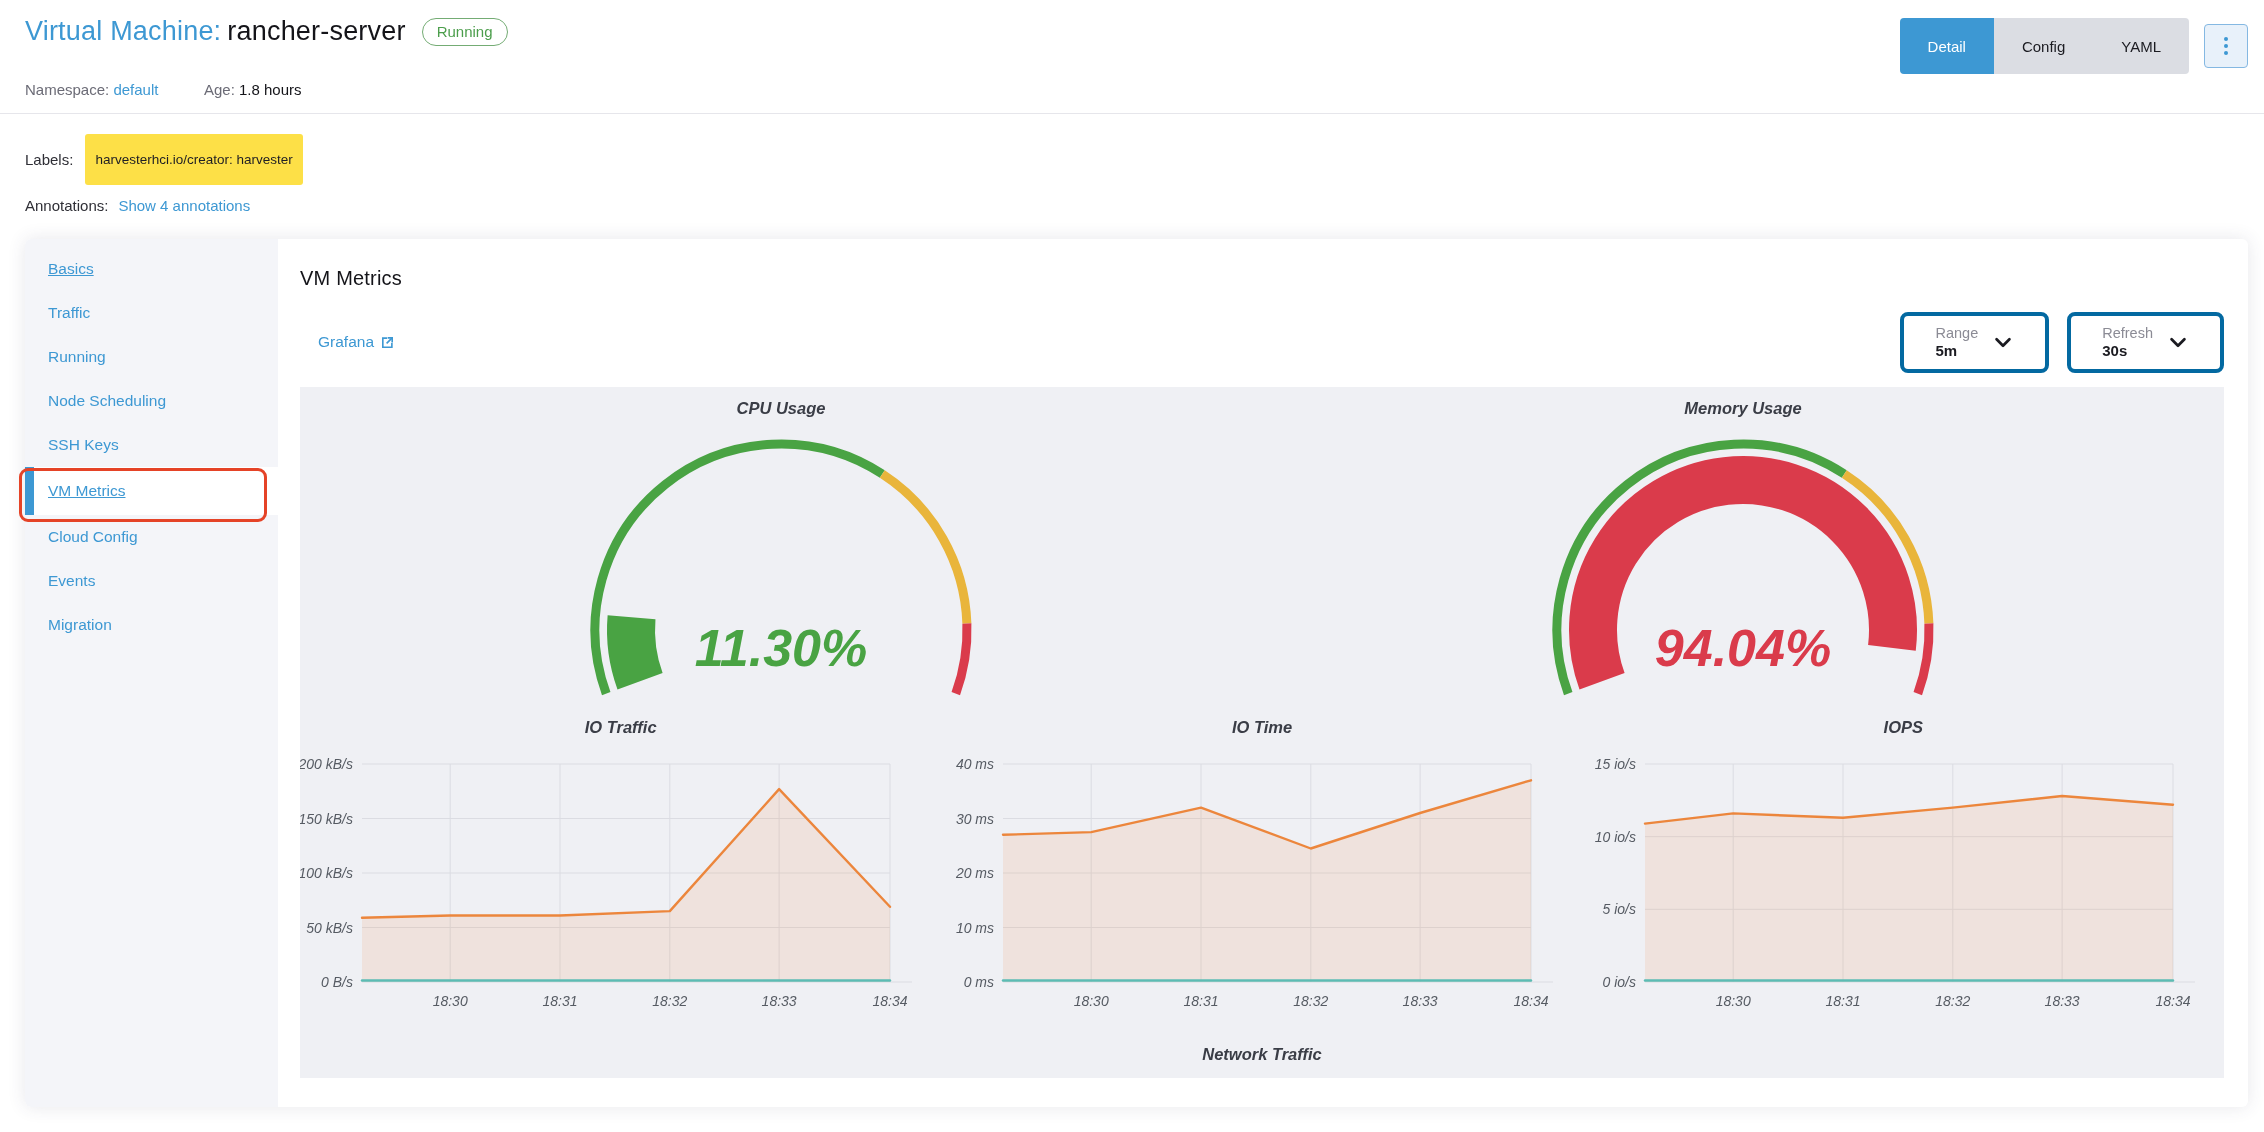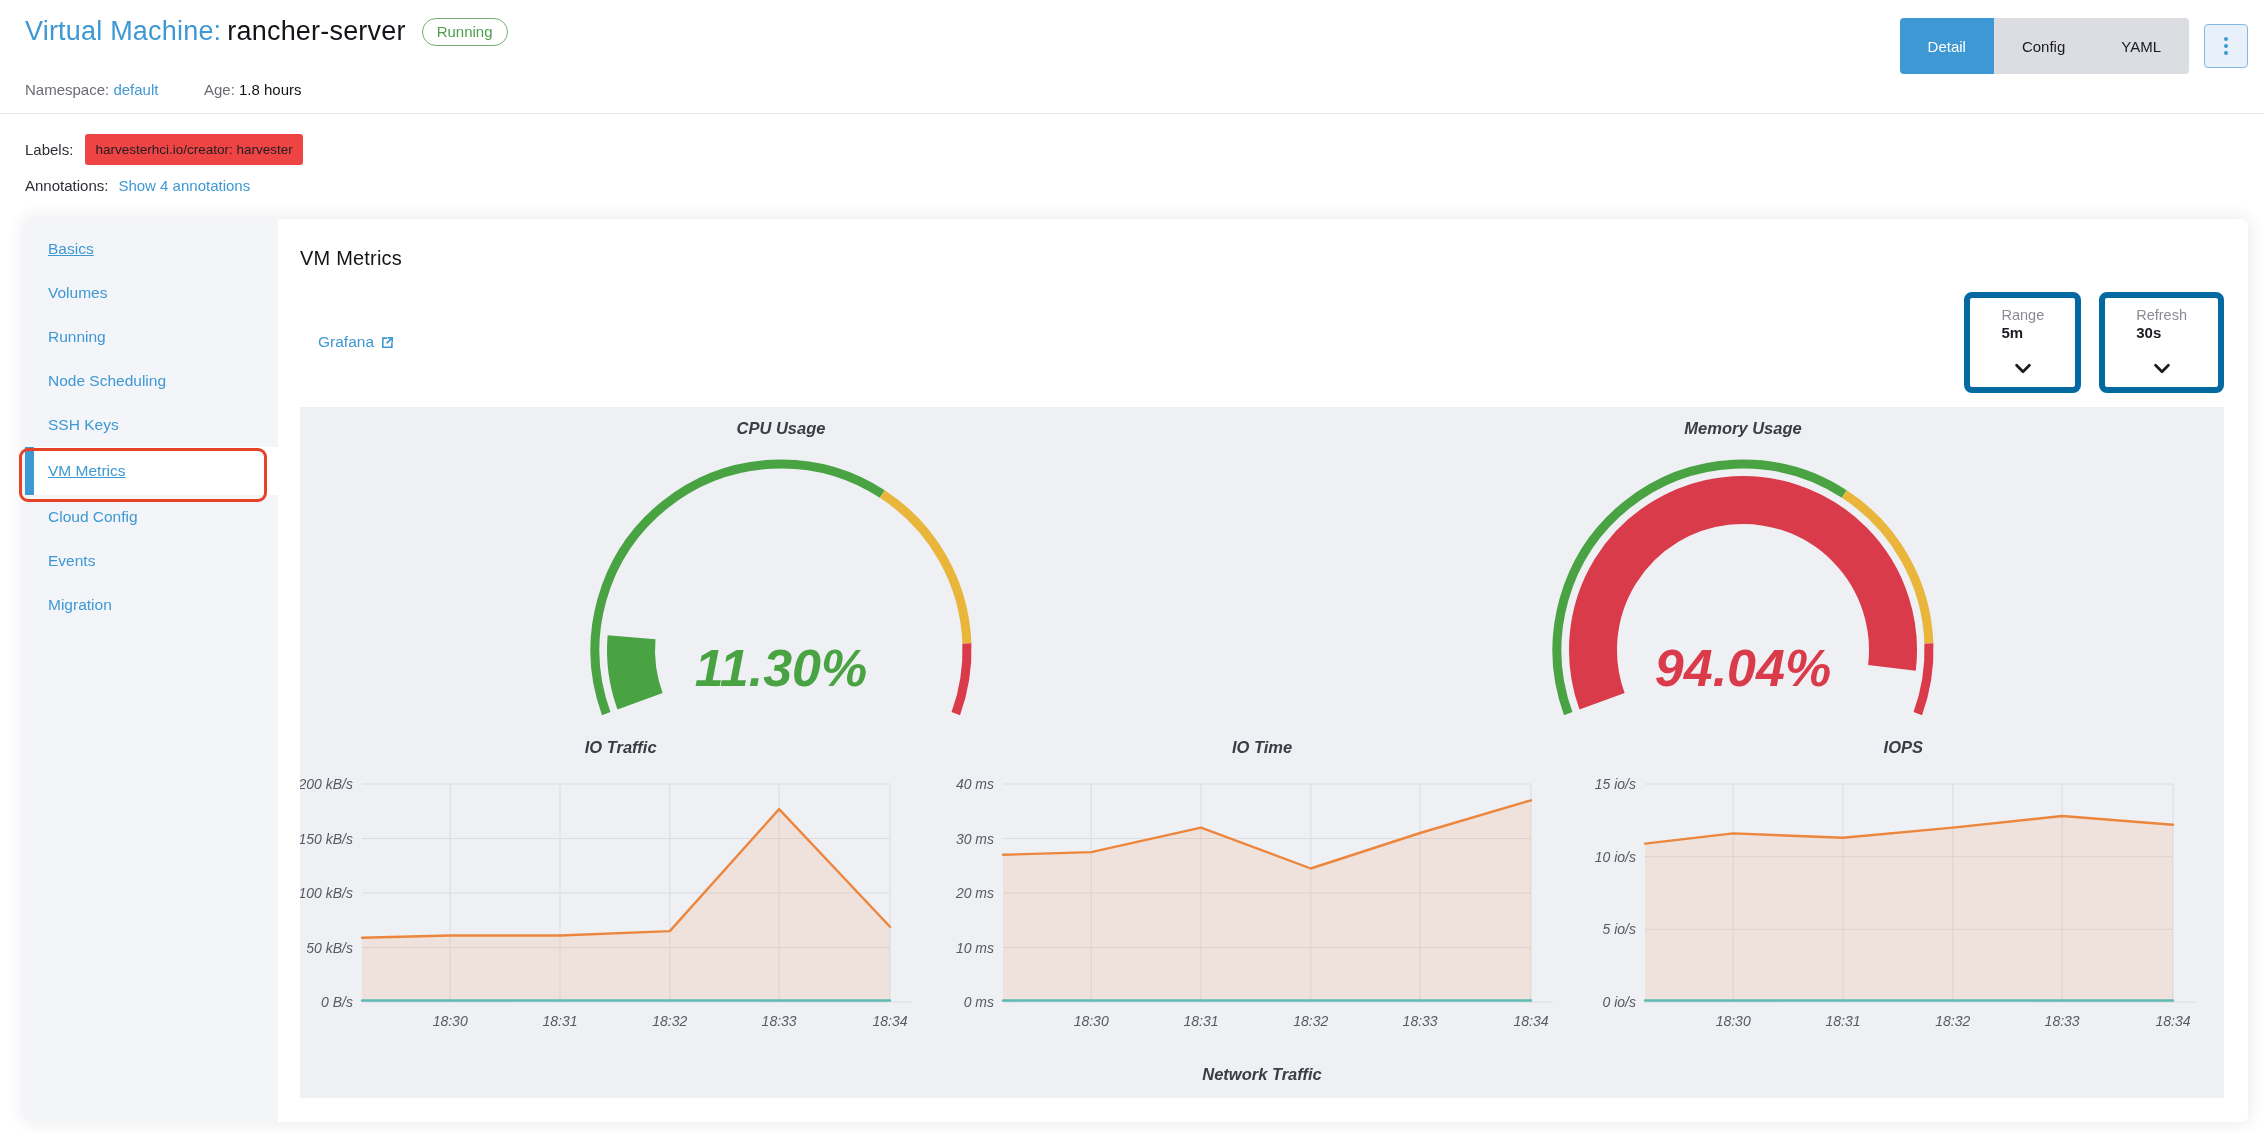--- a/index.html
+++ b/index.html
@@ -42,22 +42,22 @@
   .sub-row .lbl { color: #6B6B76; }
   .sub-row .val-dark { color: #141419; }
   .sub-row a { color: #3D98D3; }
   .sub-gap { display: inline-block; width: 38px; }
 
   .divider { margin-top: 15px; border-bottom: 1px solid #E6E6EB; }
 
   .meta { padding: 20px 25px 0; font-size: 15px; color: #2F2F36; }
   .labels-row { display: flex; align-items: center; }
   .label-pill {
-    margin-left: 12px; background: #ef4444; color: #1e1e24;
-    font-size: 13.5px; padding: 8px 10px; border-radius: 3px;
+    margin-left: 12px; background: #fde047; color: #1e1e24;
+    font-size: 13.5px; padding: 18px 10px; border-radius: 3px;
   }
   .annot-row { margin-top: 12px; display: flex; align-items: center; }
   .annot-row a { color: #3D98D3; margin-left: 10px; }
 
   
   .card {
     margin: 25px 16px 0 25px; width: 2223px;
     display: flex; background: #fff; border-radius: 6px;
     box-shadow: 0 0 18px rgba(60,60,90,0.12);
     min-height: 868px;
@@ -85,22 +85,22 @@
   .content { flex: 1; padding: 28px 24px 24px 22px; min-width: 0; }
   .content h2 { font-size: 20px; font-weight: 500; color: #141419; letter-spacing: .2px; }
 
   .toolbar-row {
     margin-top: 22px; display: flex; align-items: center; justify-content: space-between;
   }
   .grafana { display: inline-flex; align-items: center; gap: 6px; color: #3D98D3; font-size: 15.5px; margin-left: 18px; }
   .dropdowns { display: flex; gap: 18px; }
   .dd {
     display: flex; align-items: center; justify-content: space-between;
-    min-width: 112px; border: 6px solid #0369a1; border-radius: 8px;
-    background: #fff; padding: 8px 31px; cursor: pointer; gap: 14px; flex-direction: column;
+    min-width: 112px; border: 4px solid #0369a1; border-radius: 8px;
+    background: #fff; padding: 8px 31px; cursor: pointer; gap: 14px;
   }
   .dd-label { font-size: 14.5px; color: #8B8B95; line-height: 1.25; }
   .dd-value { font-size: 15px; color: #1b1b21; font-weight: 700; line-height: 1.25; }
 
   
   .metrics-panel { margin-top: 14px; background: #EFF0F4; padding: 10px 0 14px; font-style: italic; }
   .gauge-row { display: flex; }
   .gauge-box { flex: 1; display: flex; flex-direction: column; align-items: center; }
   .chart-title { text-align: center; font-size: 16.5px; font-weight: 700; color: #3A3D46; }
   .gauge-box .chart-title { margin: 2px 0 0; }
@@ -159,21 +159,21 @@
     </div>
     <div class="annot-row">
       <span>Annotations:</span>
       <a>Show 4 annotations</a>
     </div>
   </div>
 
   <div class="card">
     <nav class="sidebar" id="sidebar">
         <div class="side-item underline"><span>Basics</span></div>
-        <div class="side-item"><span>Volumes</span></div>
+        <div class="side-item"><span>Traffic</span></div>
         <div class="side-item"><span>Running</span></div>
         <div class="side-item"><span>Node Scheduling</span></div>
         <div class="side-item"><span>SSH Keys</span></div>
         <div class="side-item active underline"><span>VM Metrics</span></div>
         <div class="side-item"><span>Cloud Config</span></div>
         <div class="side-item"><span>Events</span></div>
         <div class="side-item"><span>Migration</span></div>
       </nav>
     <main class="content">
       <h2>VM Metrics</h2>

